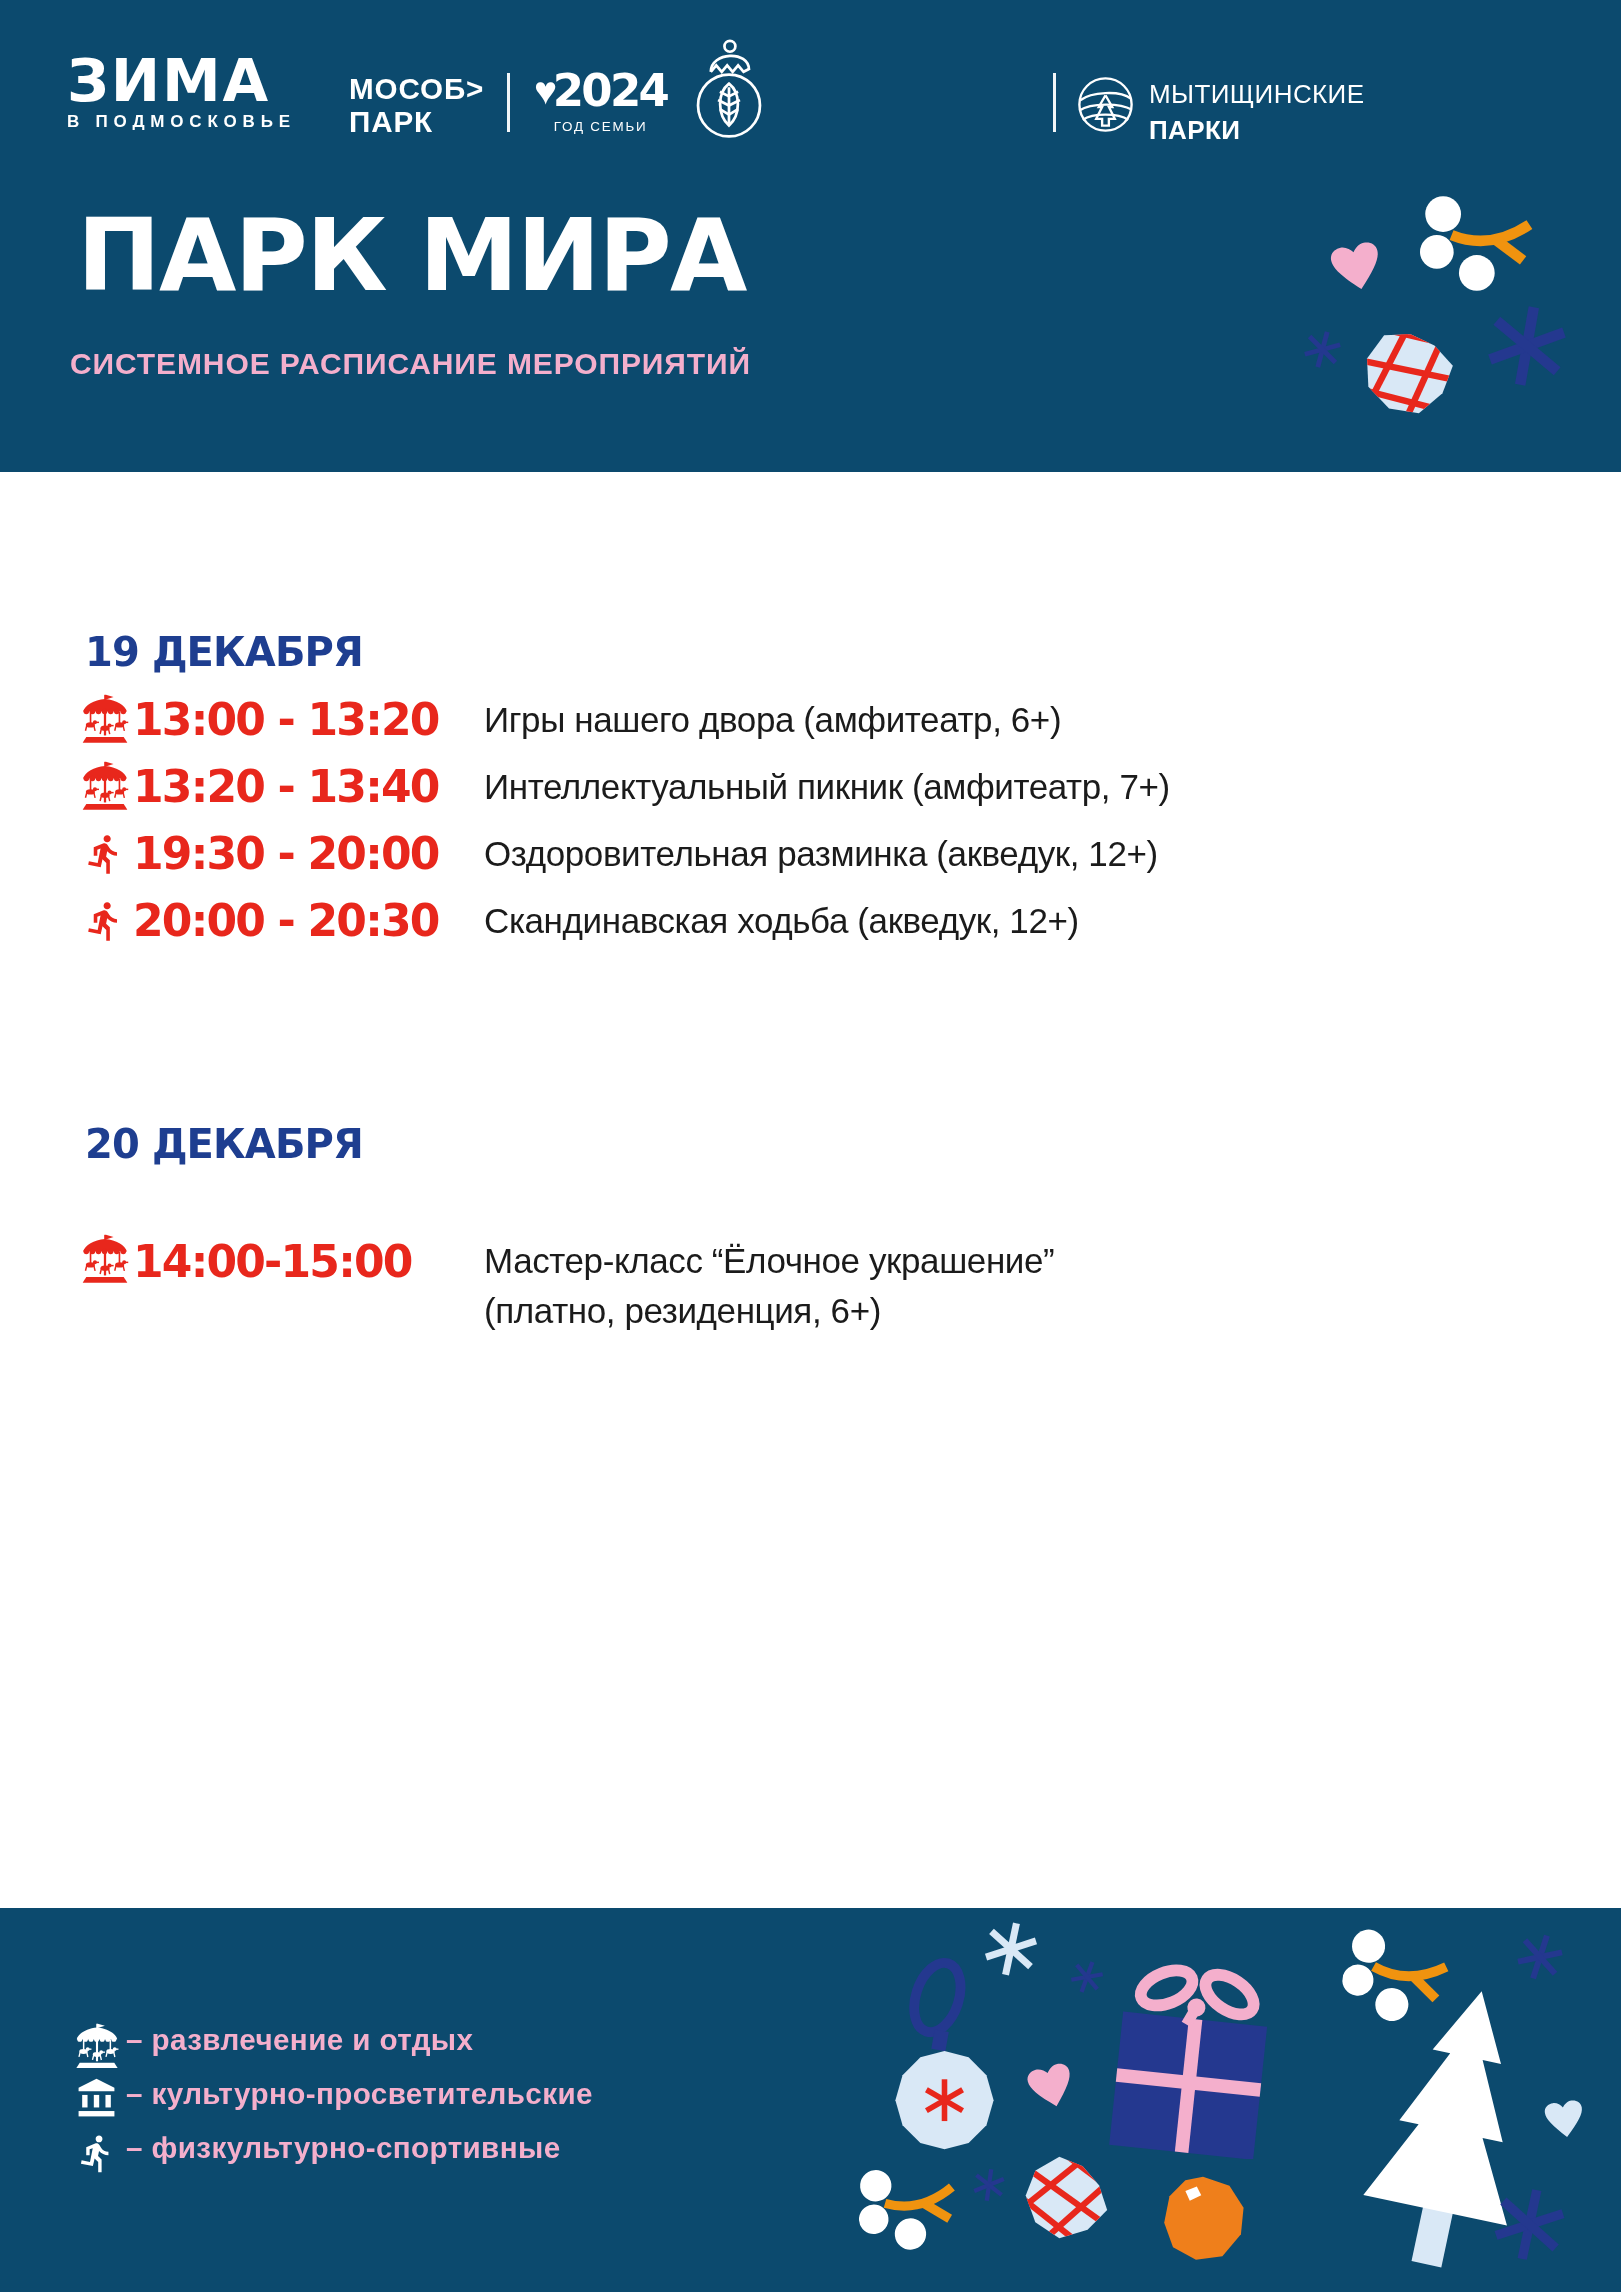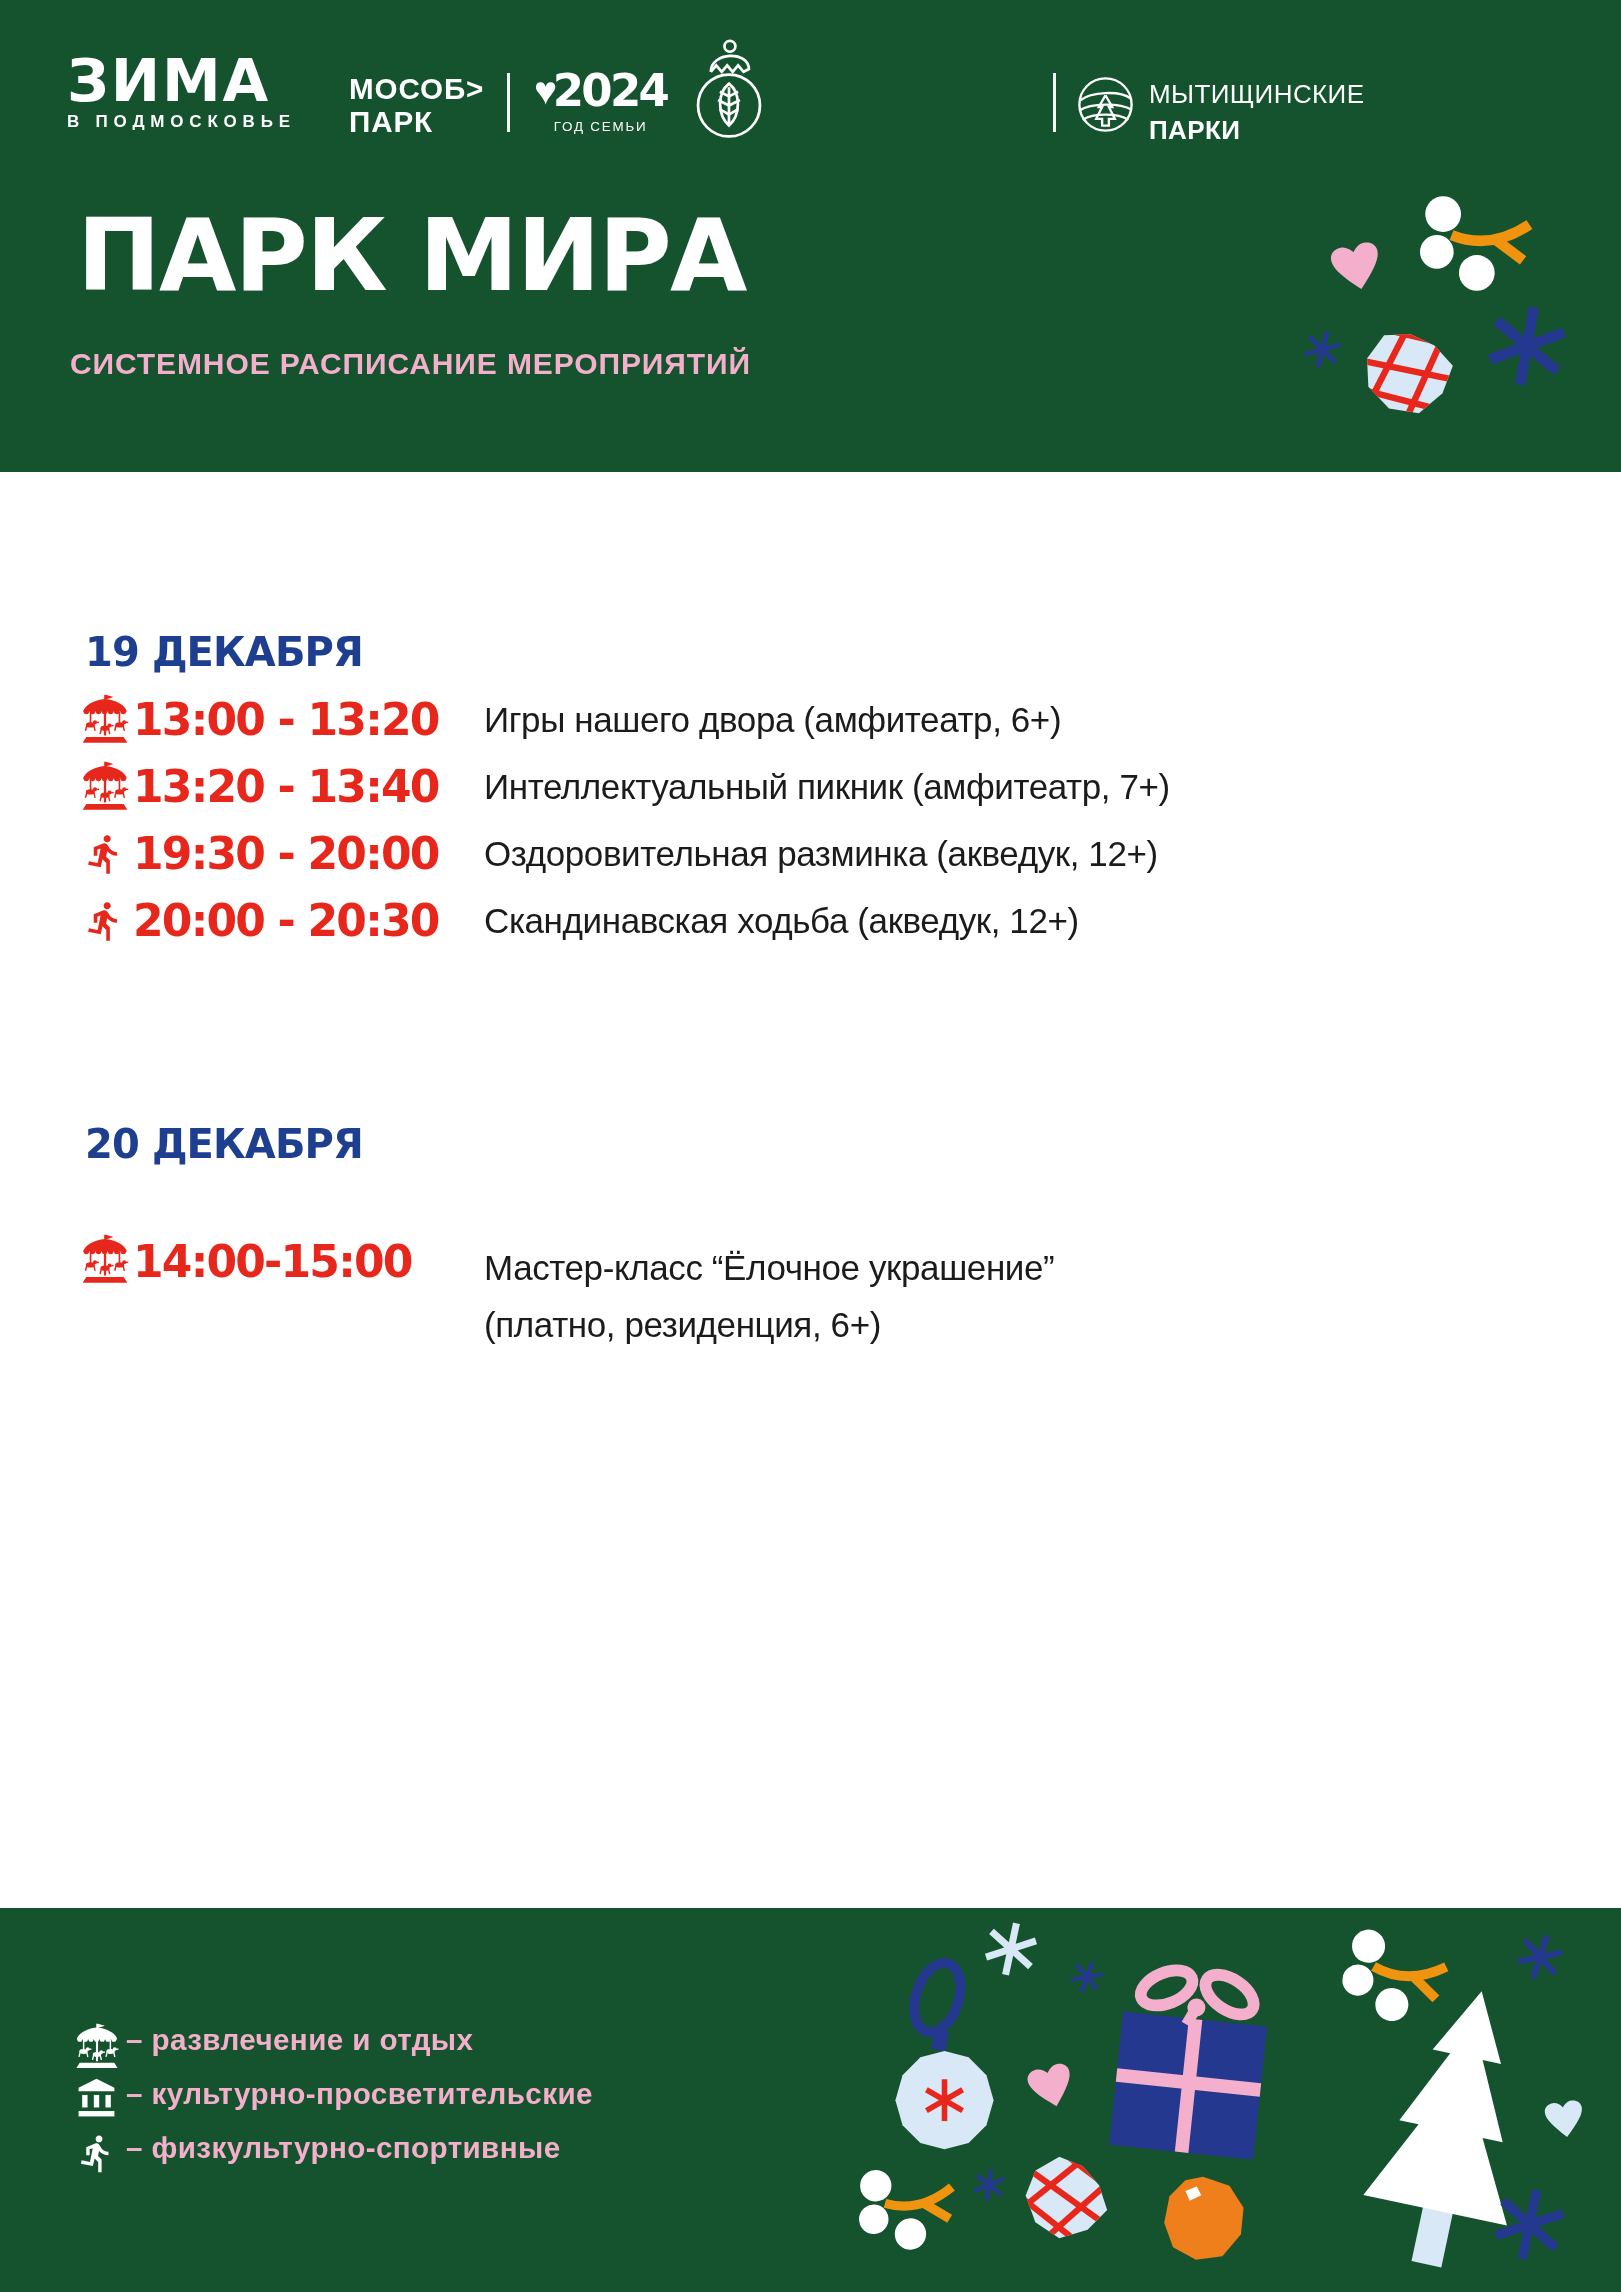--- a/index.html
+++ b/index.html
@@ -1,18 +1,18 @@
 <!DOCTYPE html>
 <html style="font-size:14.3px"><head>
 <meta charset="utf-8">
 <style>
   html,body{margin:0;padding:0;background:#ffffff;}
   .page{position:relative;width:1622px;height:2293px;background:#ffffff;overflow:hidden;
         font-family:"Liberation Sans",sans-serif;}
-  .band{position:absolute;left:0;width:1622px;background:#14532d;text-decoration:underline;}
+  .band{position:absolute;left:0;width:1622px;background:#0c4a6e;text-decoration:underline;}
   .band.header{top:0;height:472px;}
   .band.footer{top:1908px;height:385px;}
   .abs{position:absolute;}
   
   .zima-line1{font-family:"DejaVu Sans",sans-serif;font-weight:bold;font-size:59px;
               line-height:0.92;letter-spacing:1.8px;color:#fff;}
   .zima-line2{font-weight:bold;font-size:17px;letter-spacing:5.8px;color:#fff;margin-top:3.6px;}
   .mosob{color:#fff;font-weight:bold;font-size:29.6px;line-height:1.12;letter-spacing:0.9px;}
   .vdiv{width:2.7px;height:59px;background:#fff;opacity:.95;}
   .y2024{color:#fff;text-align:center;}
@@ -30,21 +30,21 @@
   
   .day-head{font-family:"DejaVu Sans",sans-serif;font-weight:bold;color:#1E3E90;
             font-size:40px;letter-spacing:-0.9px;}
   .events{position:absolute;}
   .event-row{display:flex;align-items:center;height:67px;}
   .event-row.tall{align-items:flex-start;height:auto;}
   .evicon{width:57px;display:flex;justify-content:center;align-items:center;flex:none;}
   .evtime{font-family:"DejaVu Sans",sans-serif;font-weight:bold;color:#E8271C;
           font-size:44px;letter-spacing:-1.8px;width:351px;flex:none;}
   .evtitle{color:#1b1b1b;font-size:35px;letter-spacing:-0.4px;}
-  .tall .evtitle{line-height:47px;margin-top:10px;}
+  .tall .evtitle{line-height:47px;margin-top:3px;}
   .tall .evtime{margin-top:1.8px;}
   
   .legend-item{display:flex;align-items:flex-start;height:54px;}
   .legend-icon{width:59px;display:flex;justify-content:center;align-items:center;flex:none;}
   .legend-label{color:#F4AFCC;font-weight:bold;font-size:29.6px;letter-spacing:0.4px;}
   svg{display:block;}
 </style>
 </head>
 <body>
 

